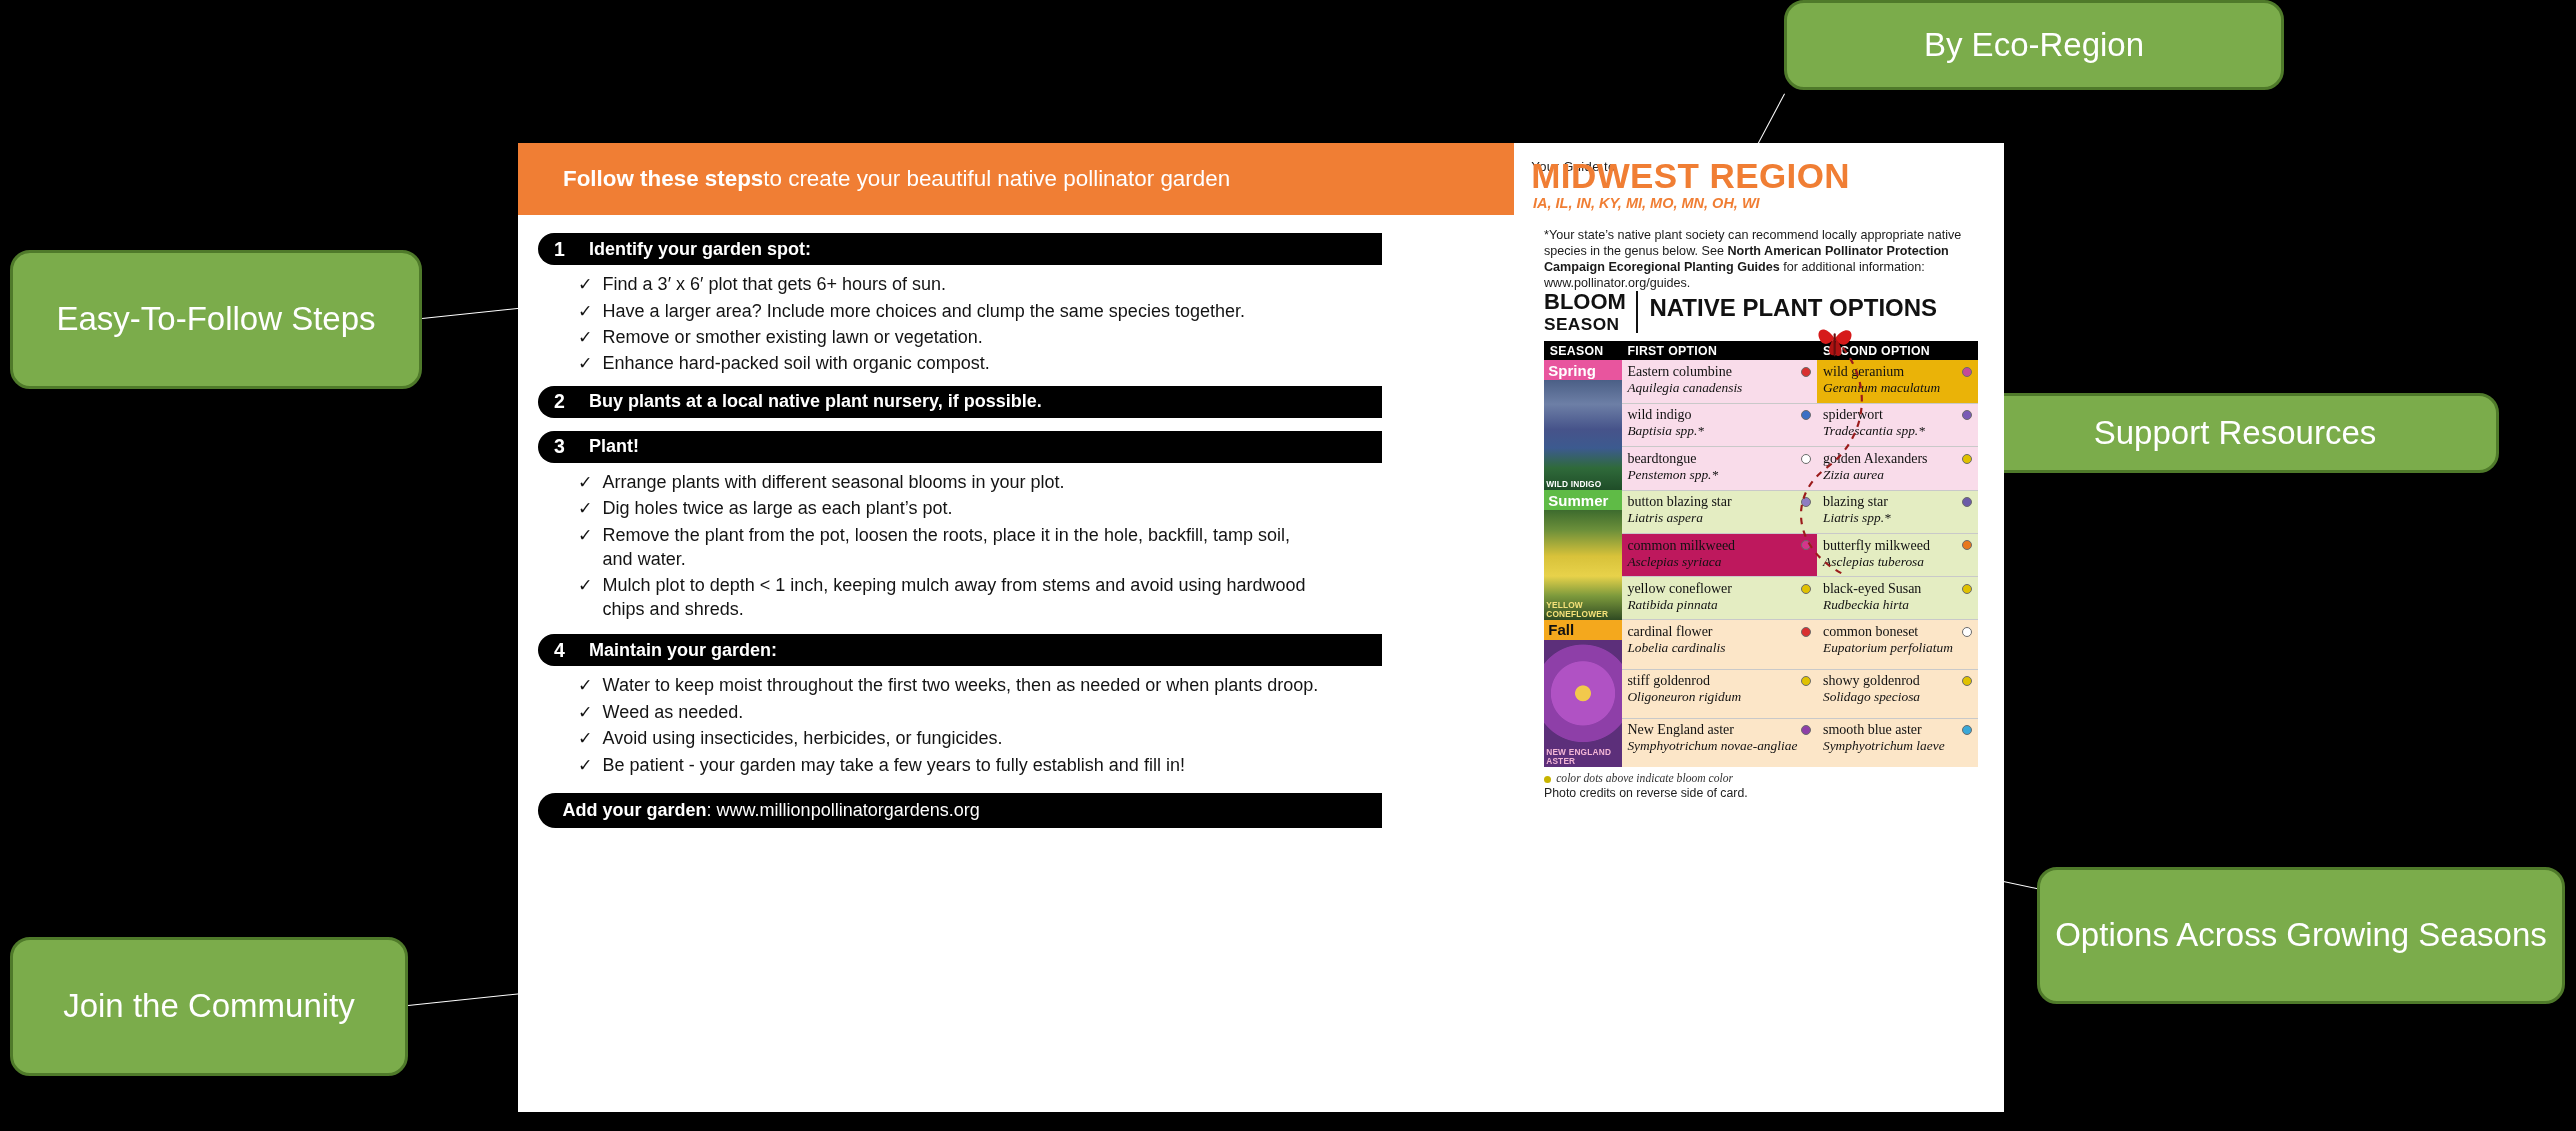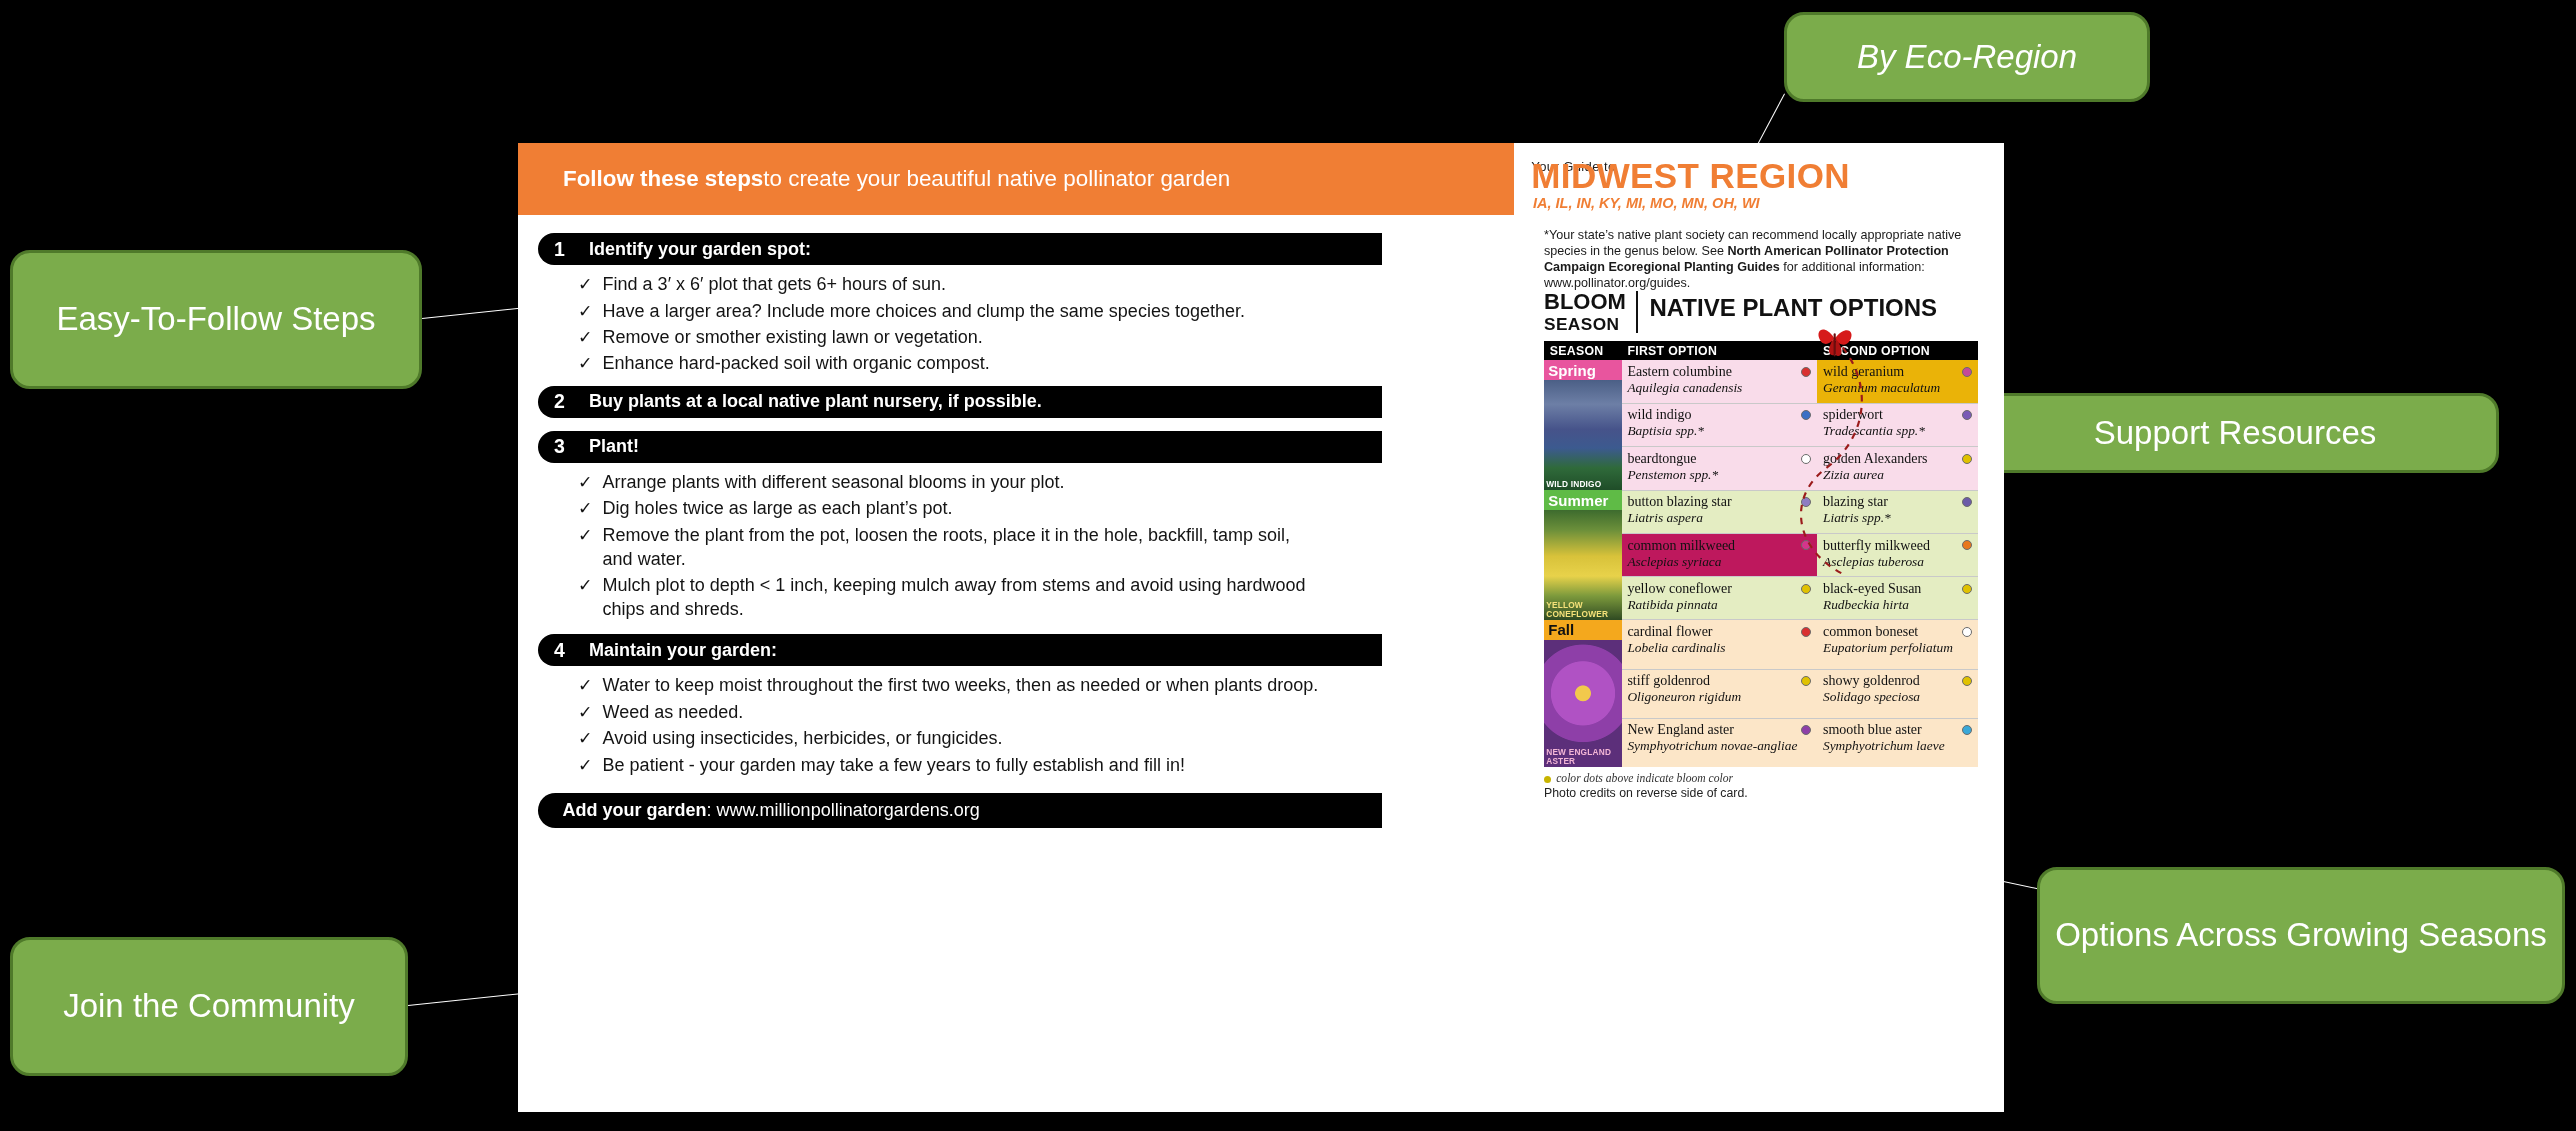--- a/index.html
+++ b/index.html
@@ -26,21 +26,21 @@
     font-weight: 400;
     display: flex;
     align-items: center;
     justify-content: center;
     text-align: center;
     line-height: 1.18;
     box-sizing: border-box;
     padding: 5.8px 13px;
   }
 
-  #callout-eco       { left: 1784px; top: 12px;    width: 366px;  height: 90px; font-style: italic; }
+  #callout-eco       { left: 1784px; top: 0;    width: 500px;  height: 90px; }
   #callout-steps     { left: 10px;   top: 250px;  width: 412px;  height: 139px; }
   #callout-support   { left: 1971px; top: 393px;  width: 528px;  height: 80px; }
   #callout-seasons   { left: 2037px; top: 867px; width: 528px;  height: 137px; }
   #callout-community { left: 10px;   top: 937px; width: 398px;  height: 139px; }
 
   
   .leader {
     position: absolute;
     background: #ffffff;
     height: 1.4px;

